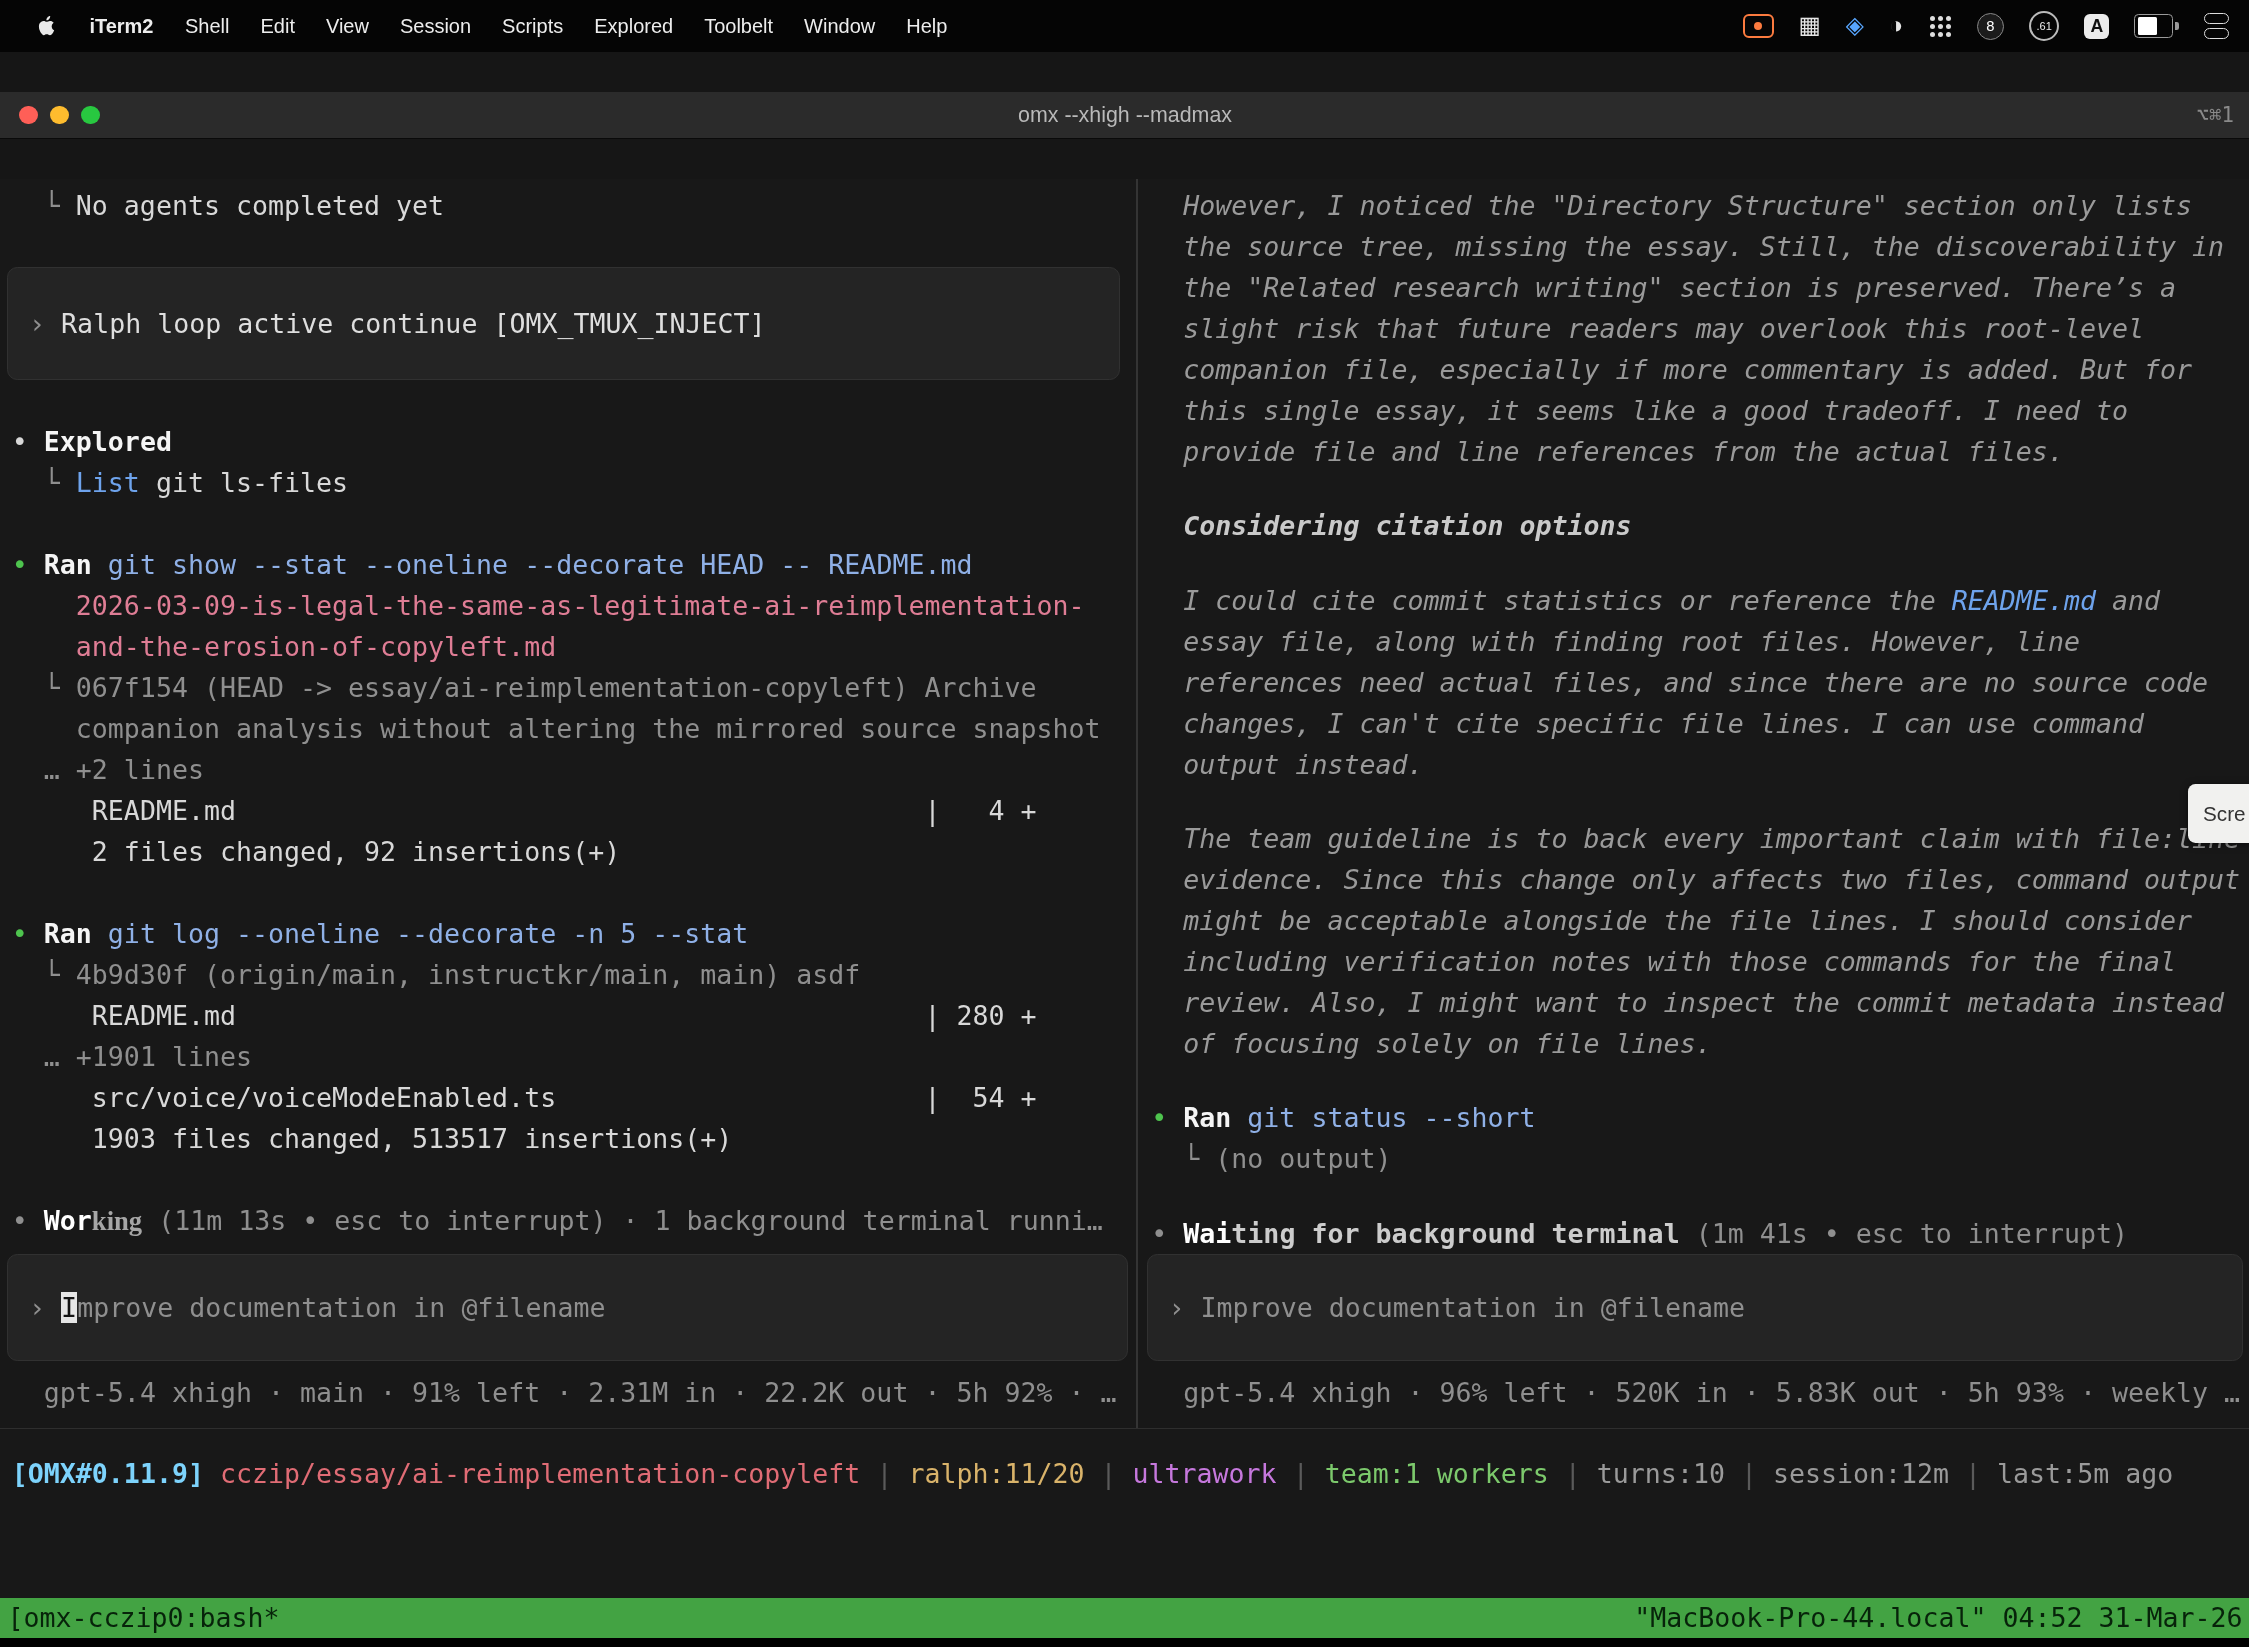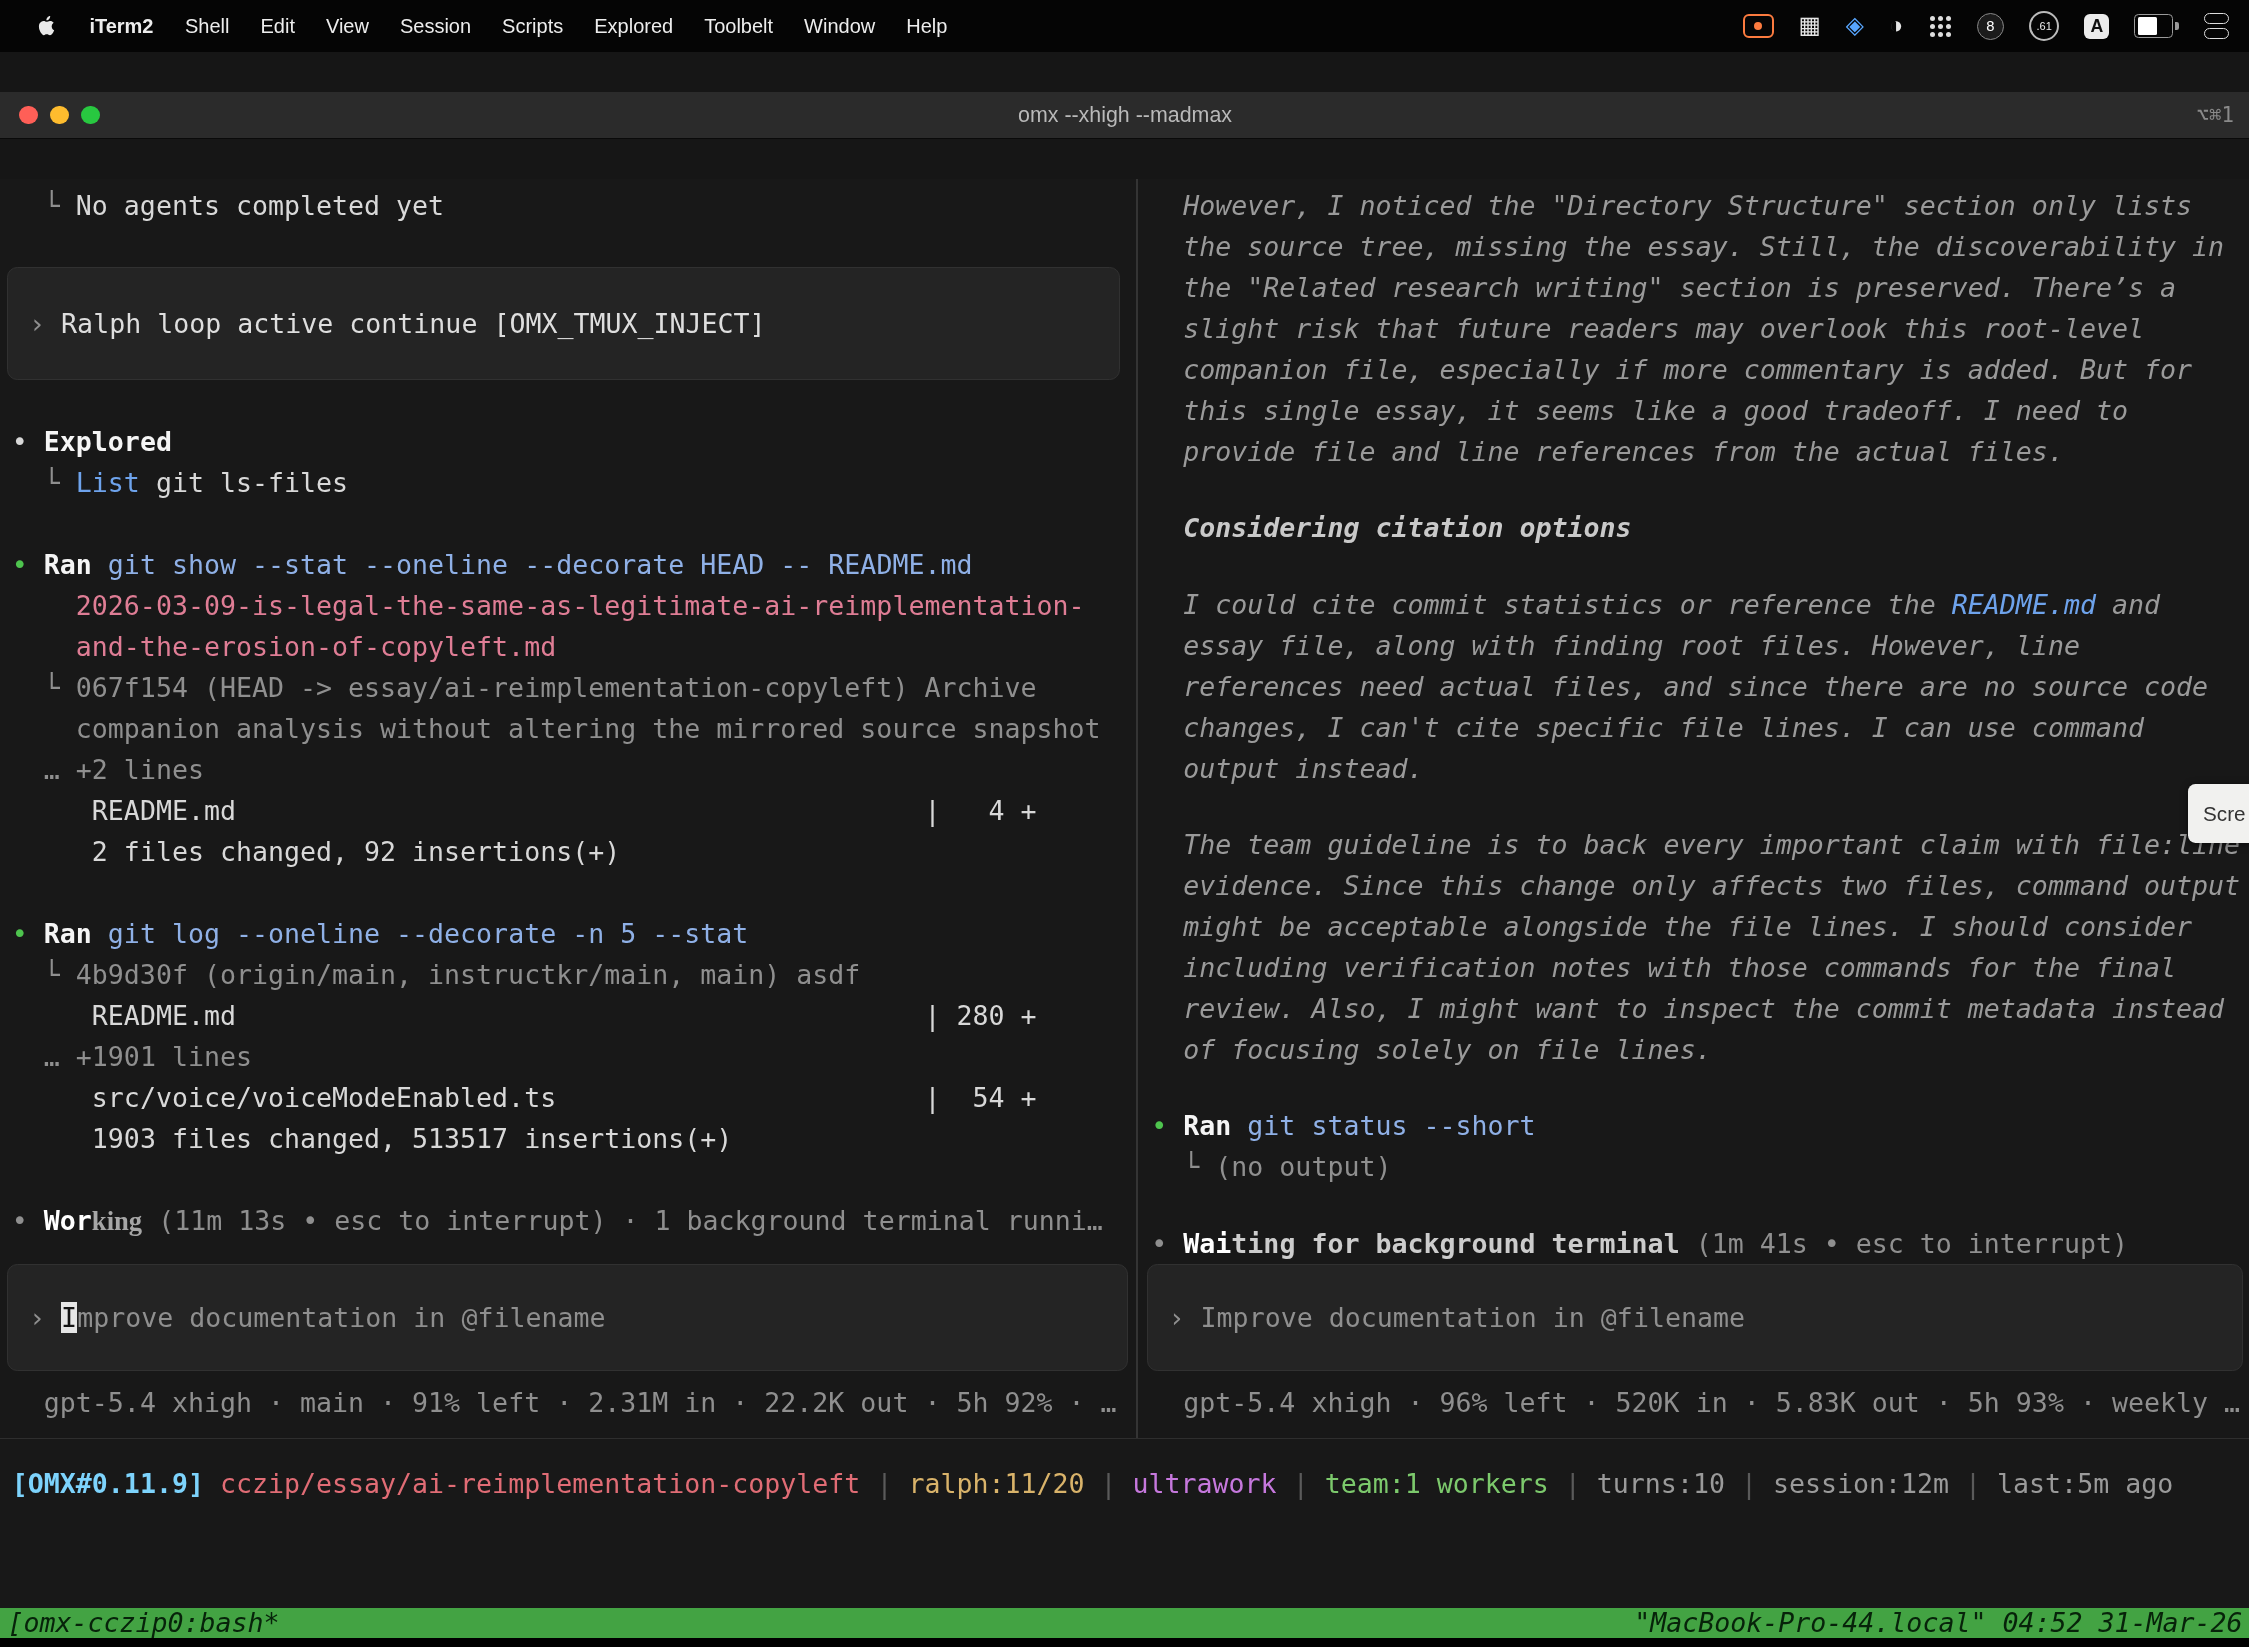--- a/index.html
+++ b/index.html
@@ -82,21 +82,21 @@
   .omx{height:145px;border-top:1.5px solid #2e2e2e;padding:23.6px 0 0 11.8px;white-space:pre;flex:none;font-size:26.6px;line-height:41px;}
   .ver{color:#7dd3fc;font-weight:bold;}
   .omx-branch{color:#e06c75;}
   .sep{color:#5a5a5a;margin:0 1ch;}
   .yellow{color:#d9b36a;}
   .magenta{color:#c678dd;}
   .teamg{color:#7cc96c;}
   .dimv{color:#9a9a9a;}
 
   
-  .tmux{height:30px;background:#43a343;color:#07230a;display:flex;justify-content:space-between;align-items:center;padding:0 7.4px;font-size:26.6px;flex:none;font-style:italic;}
+  .tmux{height:40px;background:#43a343;color:#07230a;display:flex;justify-content:space-between;align-items:center;padding:0 7.4px;font-size:26.6px;flex:none;}
   .below{height:10.3px;background:#000;flex:none;}
 </style>
 </head>
 <body>
 
 <div class="screen">
 
   <div class="menubar">
     <div class="mb-left">
       <span class="apple">

